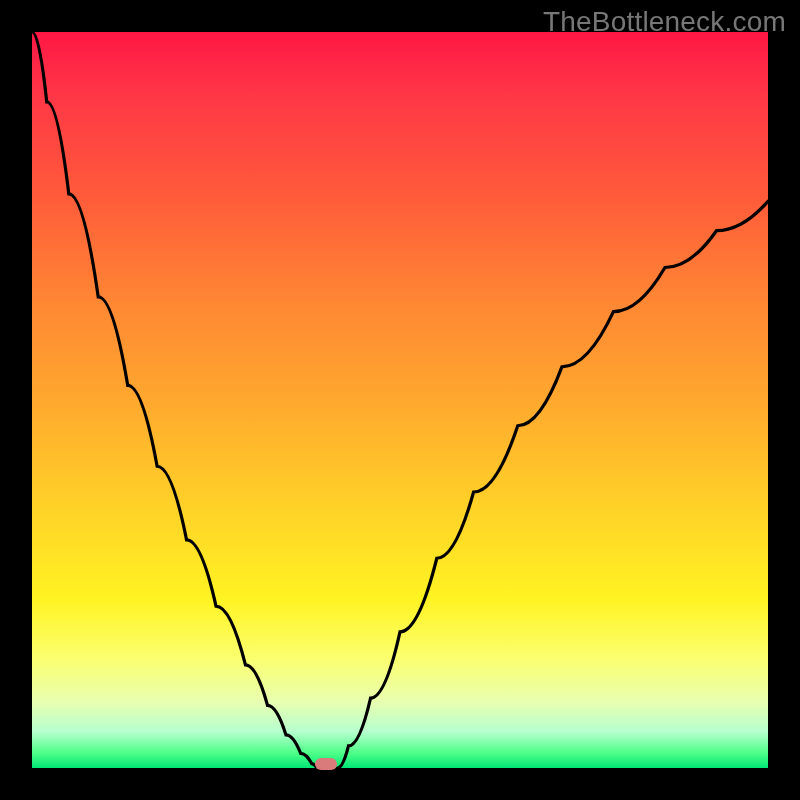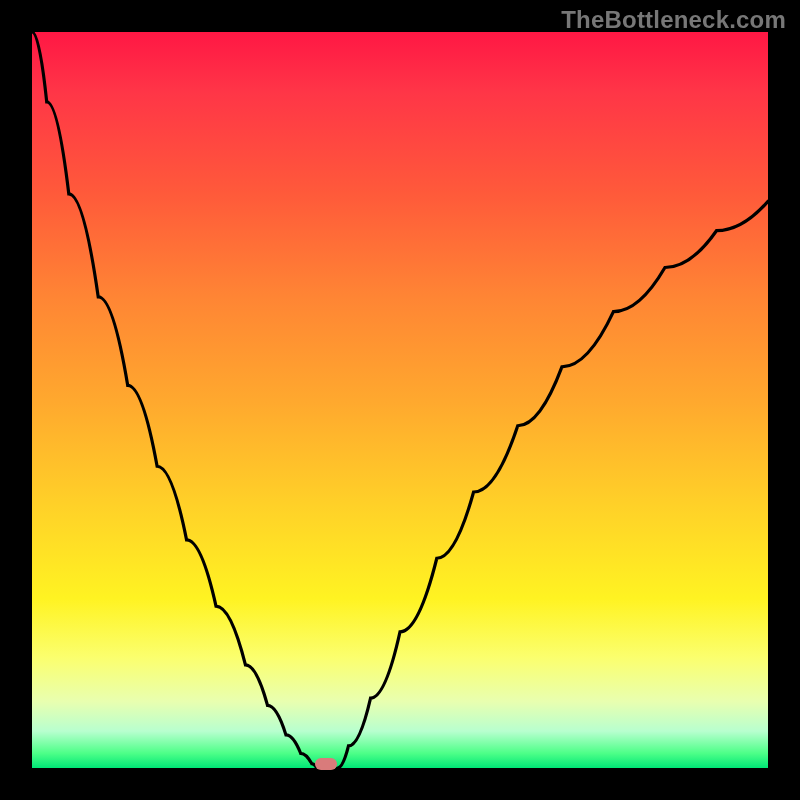--- a/index.html
+++ b/index.html
@@ -35,23 +35,23 @@
       #e8ffb0 91%,
       #b8ffcf 95%,
       #4dff88 98%,
       #00e676 100%);
   }
   .watermark {
     position: absolute;
     top: 6px;
     right: 14px;
     color: #777;
-    font-size: 24px;
+    font-size: 28px;
     letter-spacing: 0.2px;
-    font-weight: 700;
+    font-weight: 400;
     user-select: none;
   }
   svg.curve {
     position: absolute;
     inset: 0;
     width: 100%;
     height: 100%;
   }
   .marker {
     position: absolute;

